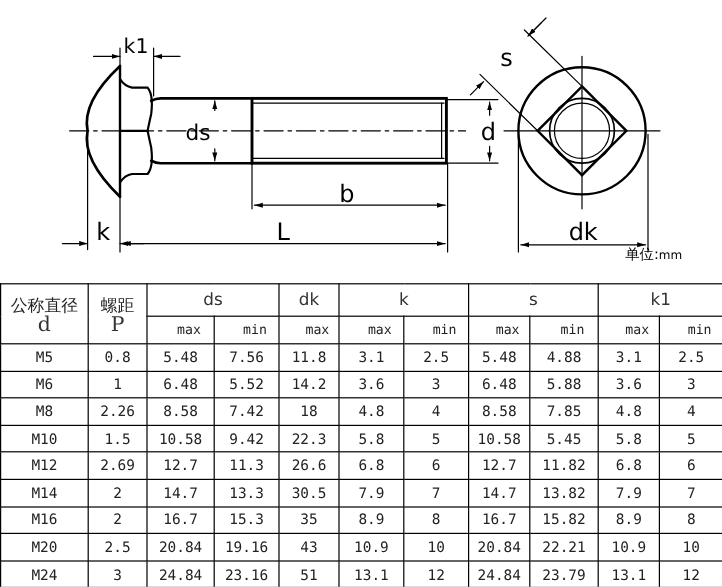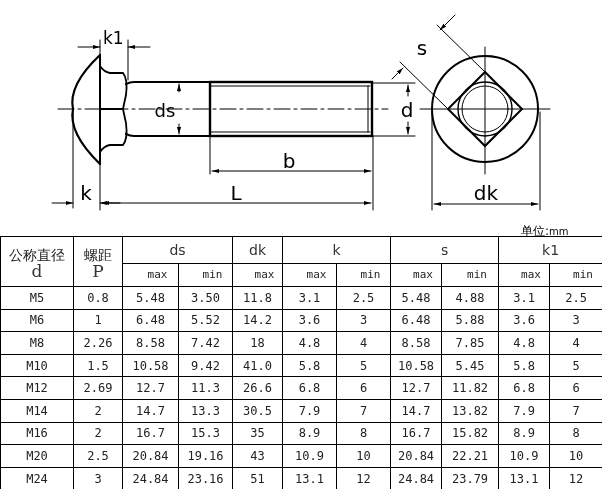--- a/index.html
+++ b/index.html
@@ -1,18 +1,18 @@
 <!DOCTYPE html>
 <html><head>
 <meta charset="utf-8">
 <style>
   html,body{margin:0;padding:0;background:#fff;}
   body{width:602px;height:489px;position:relative;overflow:hidden;font-family:"DejaVu Serif","Liberation Serif",serif;color:#000;}
   #drawing{position:absolute;left:0;top:0;width:602px;height:236px;}
-  .unit{position:absolute;left:521px;top:223px;font-size:12px;font-family:"DejaVu Sans",sans-serif;}
+  .unit{position:absolute;left:521px;top:204px;font-size:12px;font-family:"DejaVu Sans",sans-serif;}
   .unit .mm{font-size:10px;}
   table.spec{position:absolute;left:0;top:236px;width:602px;border-collapse:collapse;table-layout:fixed;}
   table.spec td{border:1px solid #000;text-align:center;padding:0;font-family:"DejaVu Sans Mono","Liberation Mono",monospace;font-size:12px;height:21.6px;line-height:14px;color:#222;}
   table.spec tr.h1 td{height:26px;font-family:"DejaVu Sans",sans-serif;font-size:14px;}
   table.spec tr.h2 td{height:22px;font-size:11px;padding-left:14px;}
   table.spec td.big{font-family:"DejaVu Serif",serif;font-size:17px;font-weight:normal;color:#333;}
   .lbl{font-family:"DejaVu Sans",sans-serif;font-size:14px;line-height:18px;}
   .sym{font-family:"DejaVu Serif",serif;font-size:17px;color:#333;}
 </style>
 </head>
@@ -141,21 +141,21 @@
     <td>min</td>
     <td>max</td>
     <td>min</td>
   </tr>
   </tbody>
     <tbody id="rows">
       <tr>
         <td>M5</td>
         <td>0.8</td>
         <td>5.48</td>
-        <td>3.50</td>
+        <td>7.56</td>
         <td>11.8</td>
         <td>3.1</td>
         <td>2.5</td>
         <td>5.48</td>
         <td>4.88</td>
         <td>3.1</td>
         <td>2.5</td>
       </tr>
       <tr>
         <td>M6</td>
@@ -181,21 +181,21 @@
         <td>8.58</td>
         <td>7.85</td>
         <td>4.8</td>
         <td>4</td>
       </tr>
       <tr>
         <td>M10</td>
         <td>1.5</td>
         <td>10.58</td>
         <td>9.42</td>
-        <td>41.0</td>
+        <td>22.3</td>
         <td>5.8</td>
         <td>5</td>
         <td>10.58</td>
         <td>5.45</td>
         <td>5.8</td>
         <td>5</td>
       </tr>
       <tr>
         <td>M12</td>
         <td>2.69</td>

